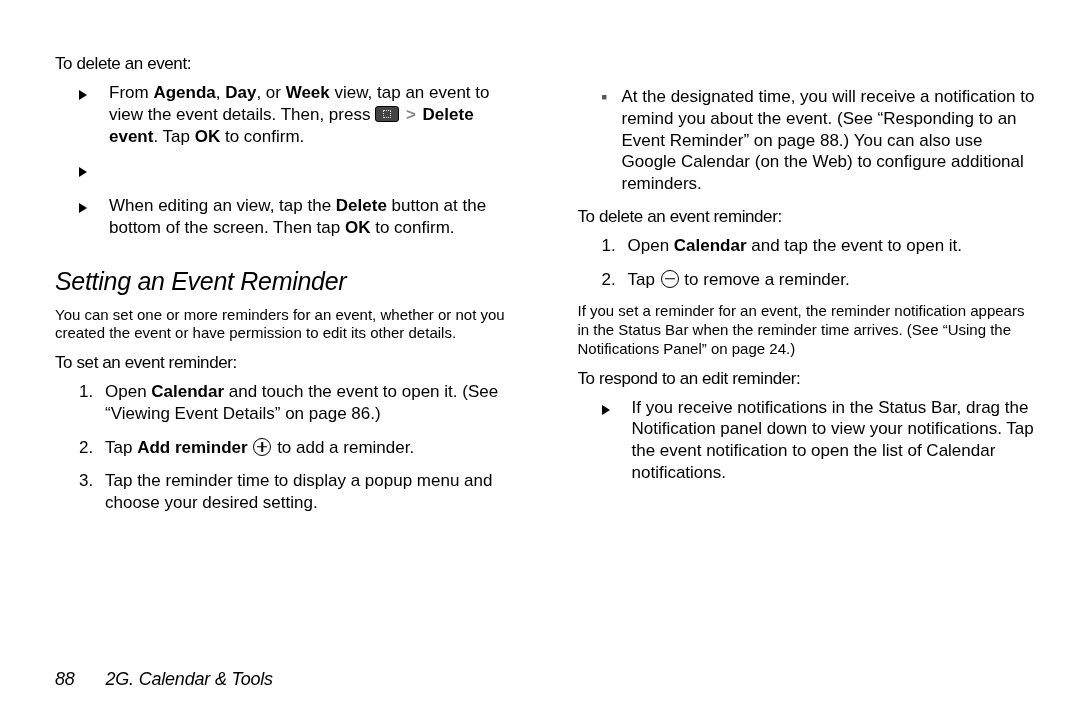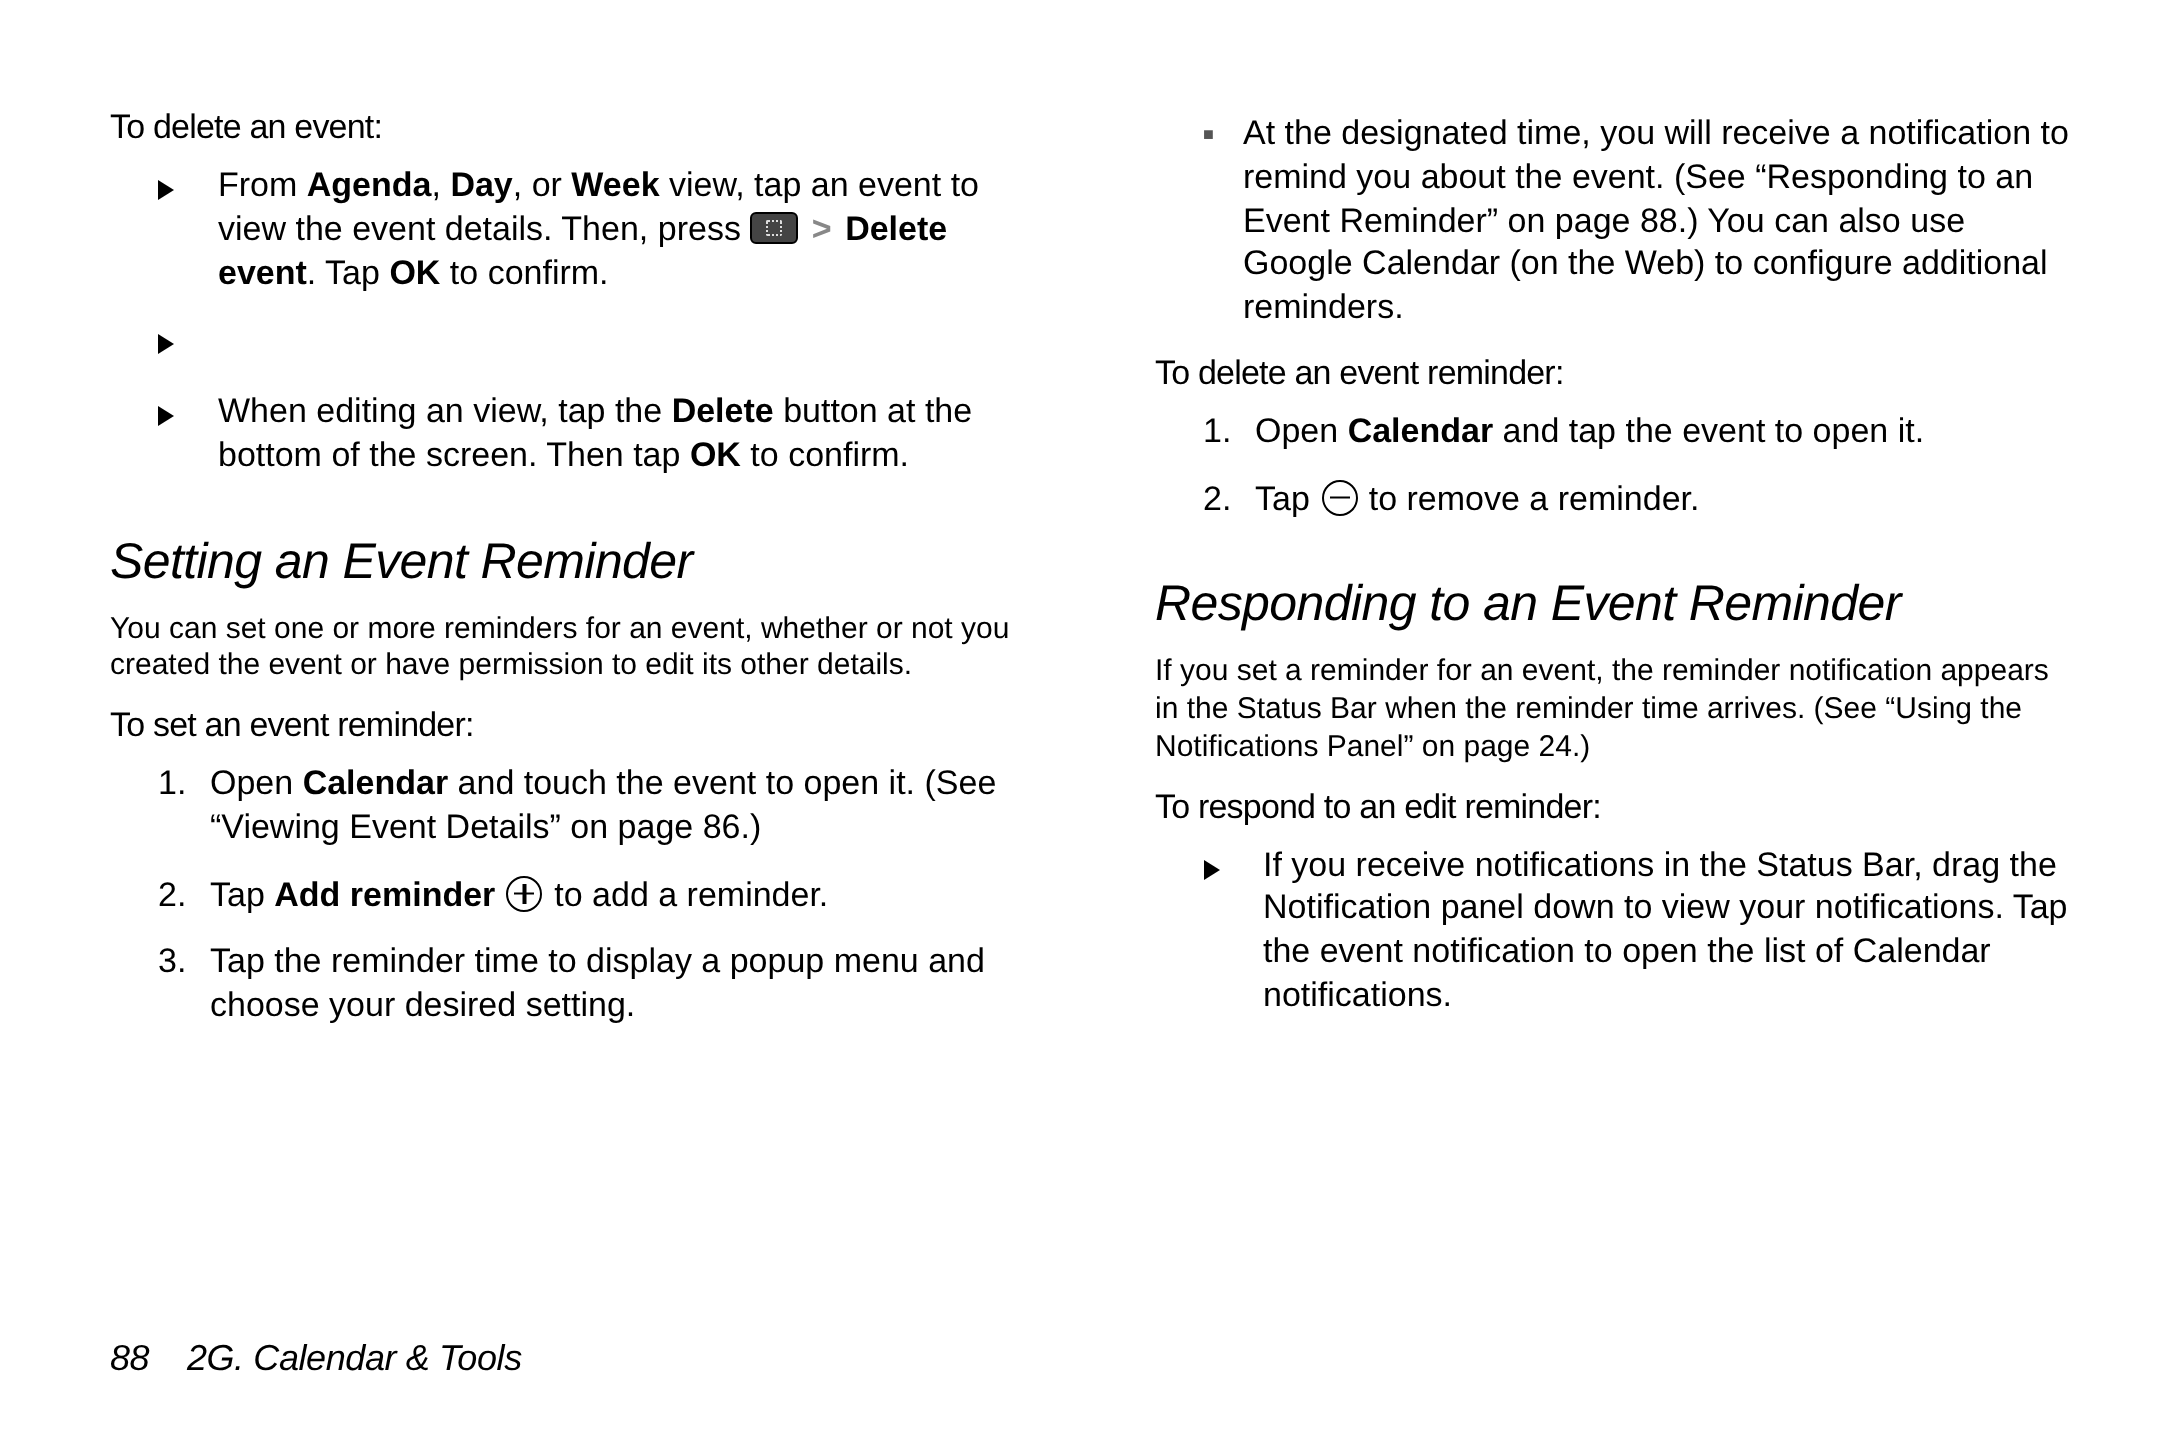--- a/index.html
+++ b/index.html
@@ -14,20 +14,21 @@
   .page {
     box-sizing: border-box;
     width: 1080px;
     height: 720px;
     padding: 50px 40px 10px 55px;
     position: relative;
   }
   .columns {
     display: flex;
     gap: 60px;
+    align-items: center;
   }
   .col {
     width: 470px;
   }
   .sub-label {
     font-size: 17px;
     letter-spacing: -0.4px;
     margin: 4px 0 8px 0;
   }
   .h2 {
@@ -121,21 +122,21 @@
   .footer {
     position: absolute;
     left: 55px;
     bottom: 30px;
     font-style: italic;
     font-size: 18px;
     letter-spacing: -0.2px;
   }
   .footer .pn {
     font-style: italic;
-    margin-right: 14px;
+    margin-right: 26px;
   }
   .tri {
     display:inline-block;
     width:0;height:0;
     border-top:5px solid transparent;
     border-bottom:5px solid transparent;
     border-left:8px solid #000;
   }
 </style>
 </head>
@@ -206,21 +207,20 @@
           </span>
         </li>
         <li>
           <span class="num">2.</span>
           <span class="txt">
             <span>Tap </span><span class="circ-minus"></span><span> to remove a reminder.</span>
           </span>
         </li>
       </ul>
 
-      <div class="h2">Responding to an Event Reminder</div>
       <div class="para">If you set a reminder for an event, the reminder notification appears in the Status Bar when the reminder time arrives. (See “Using the Notifications Panel” on page 24.)</div>
 
       <div class="sub-label">To respond to an edit reminder:</div>
       <ul class="list">
         <li>
           <span class="bullet"><span class="tri"></span></span>
           <span class="txt">If you receive notifications in the Status Bar, drag the Notification panel down to view your notifications. Tap the event notification to open the list of Calendar notifications.</span>
         </li>
       </ul>
     </div>

